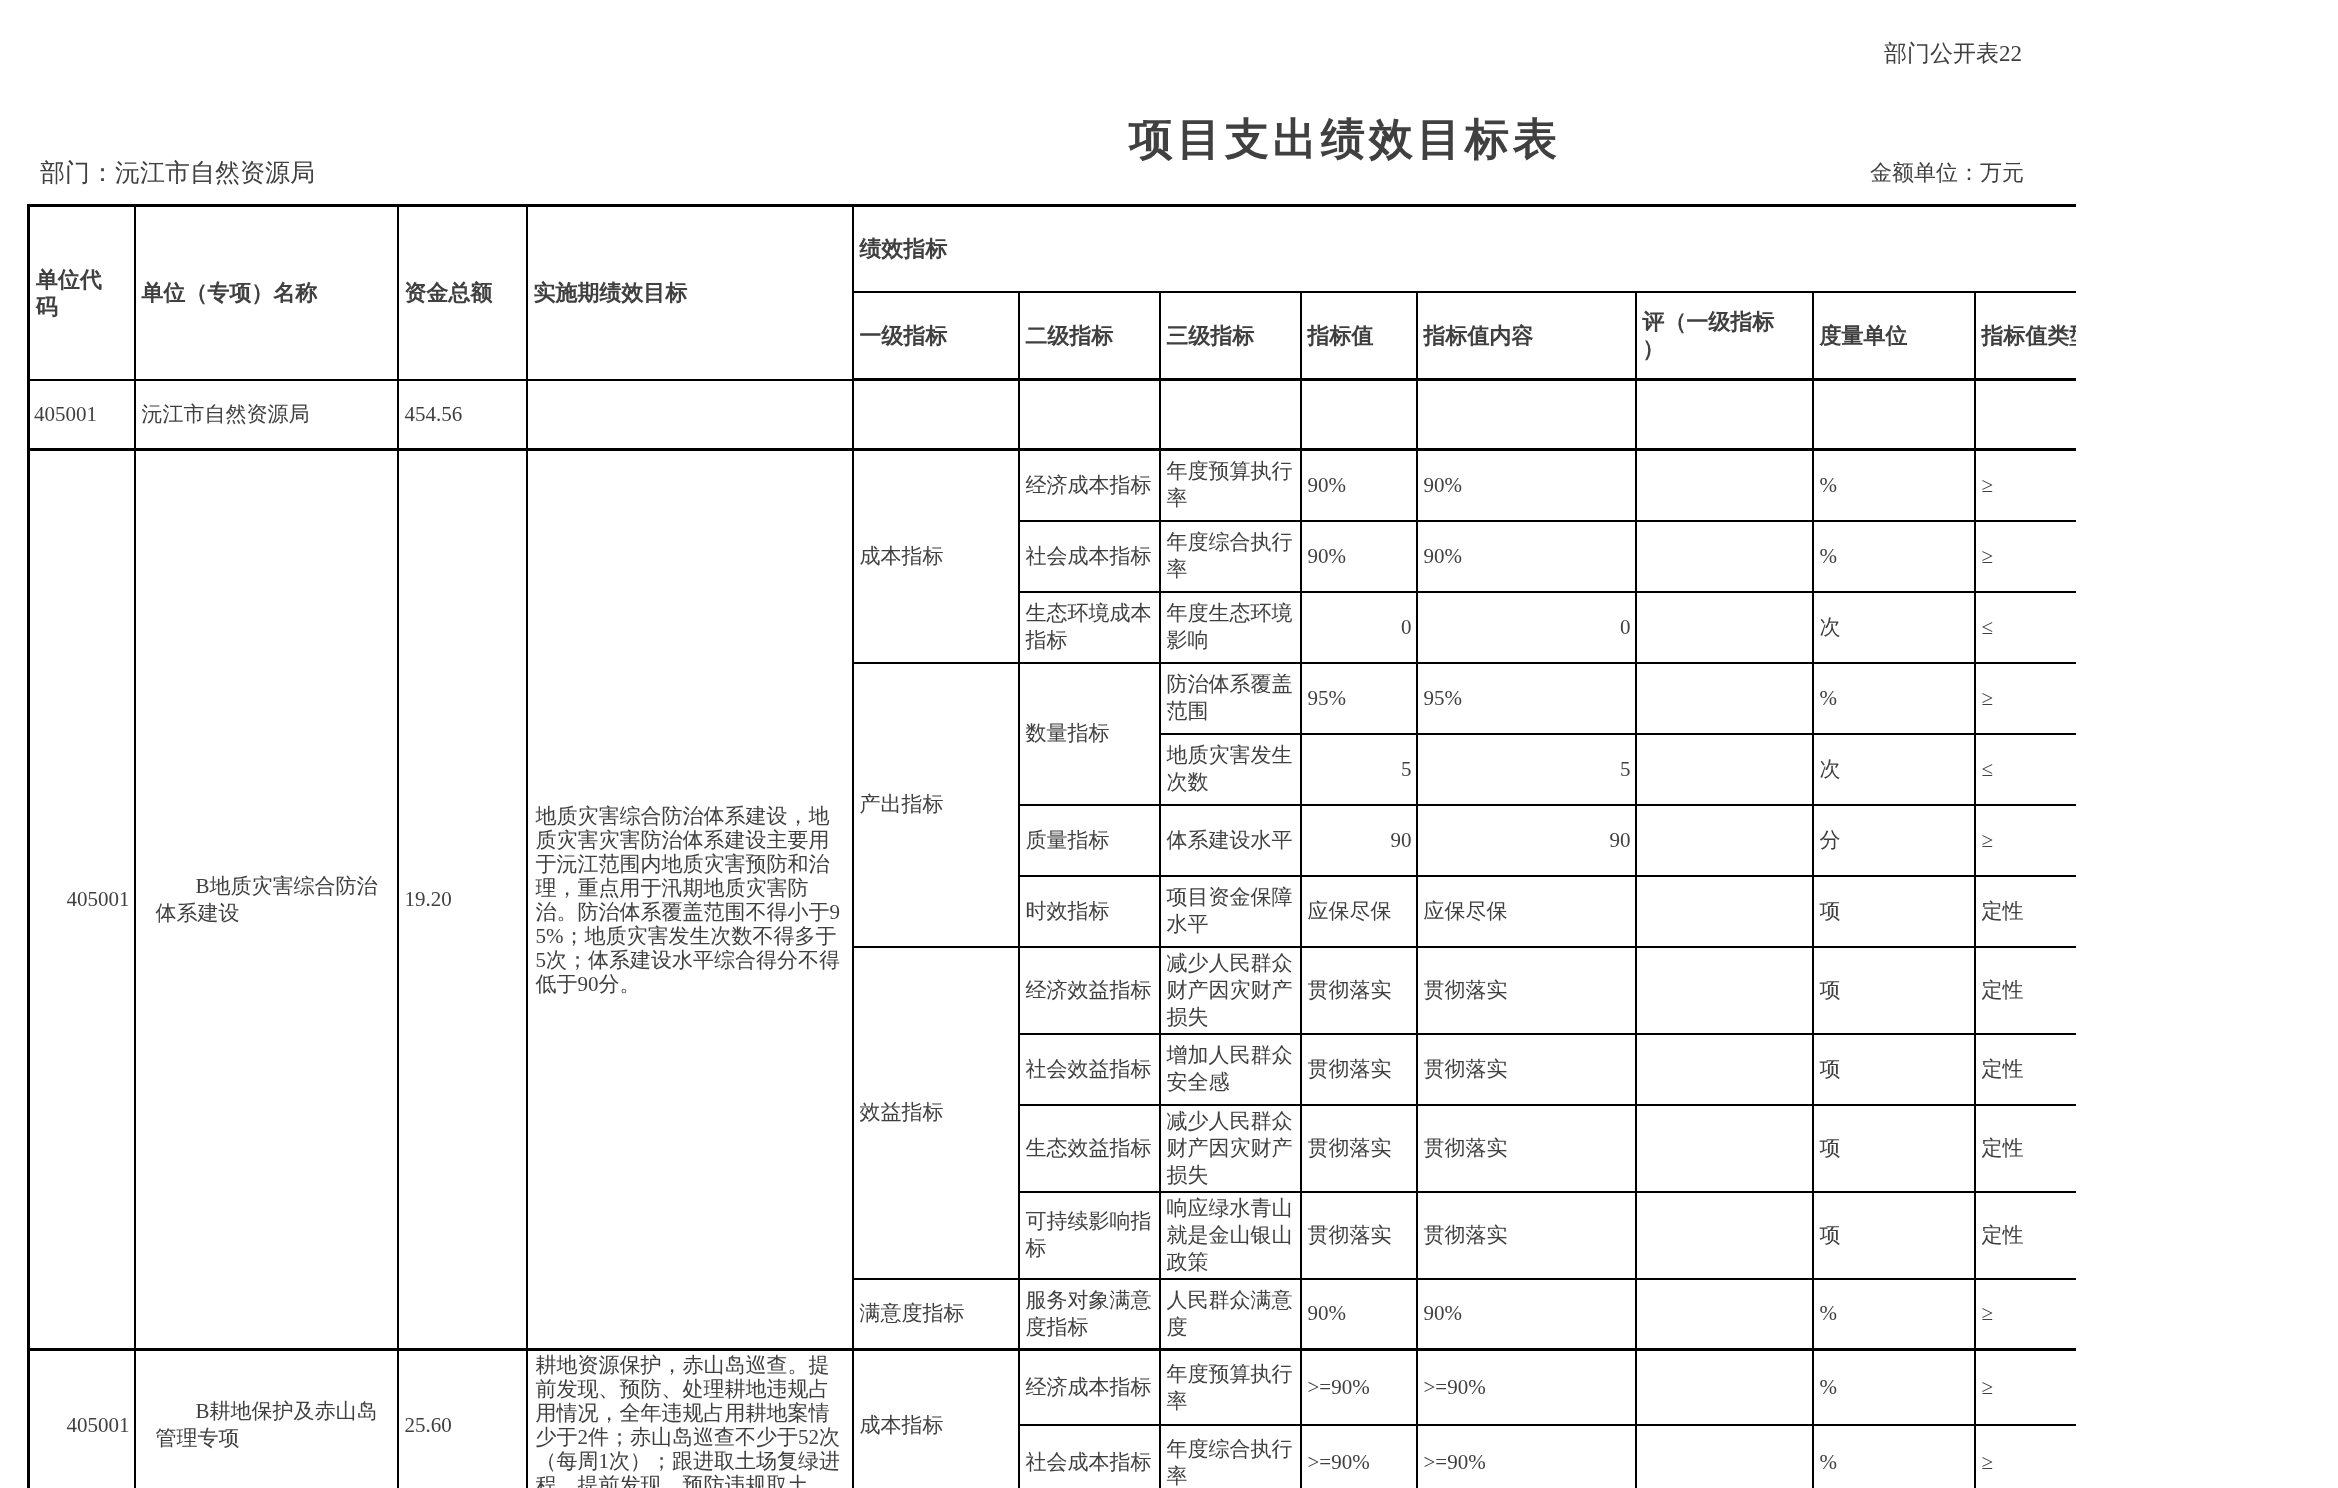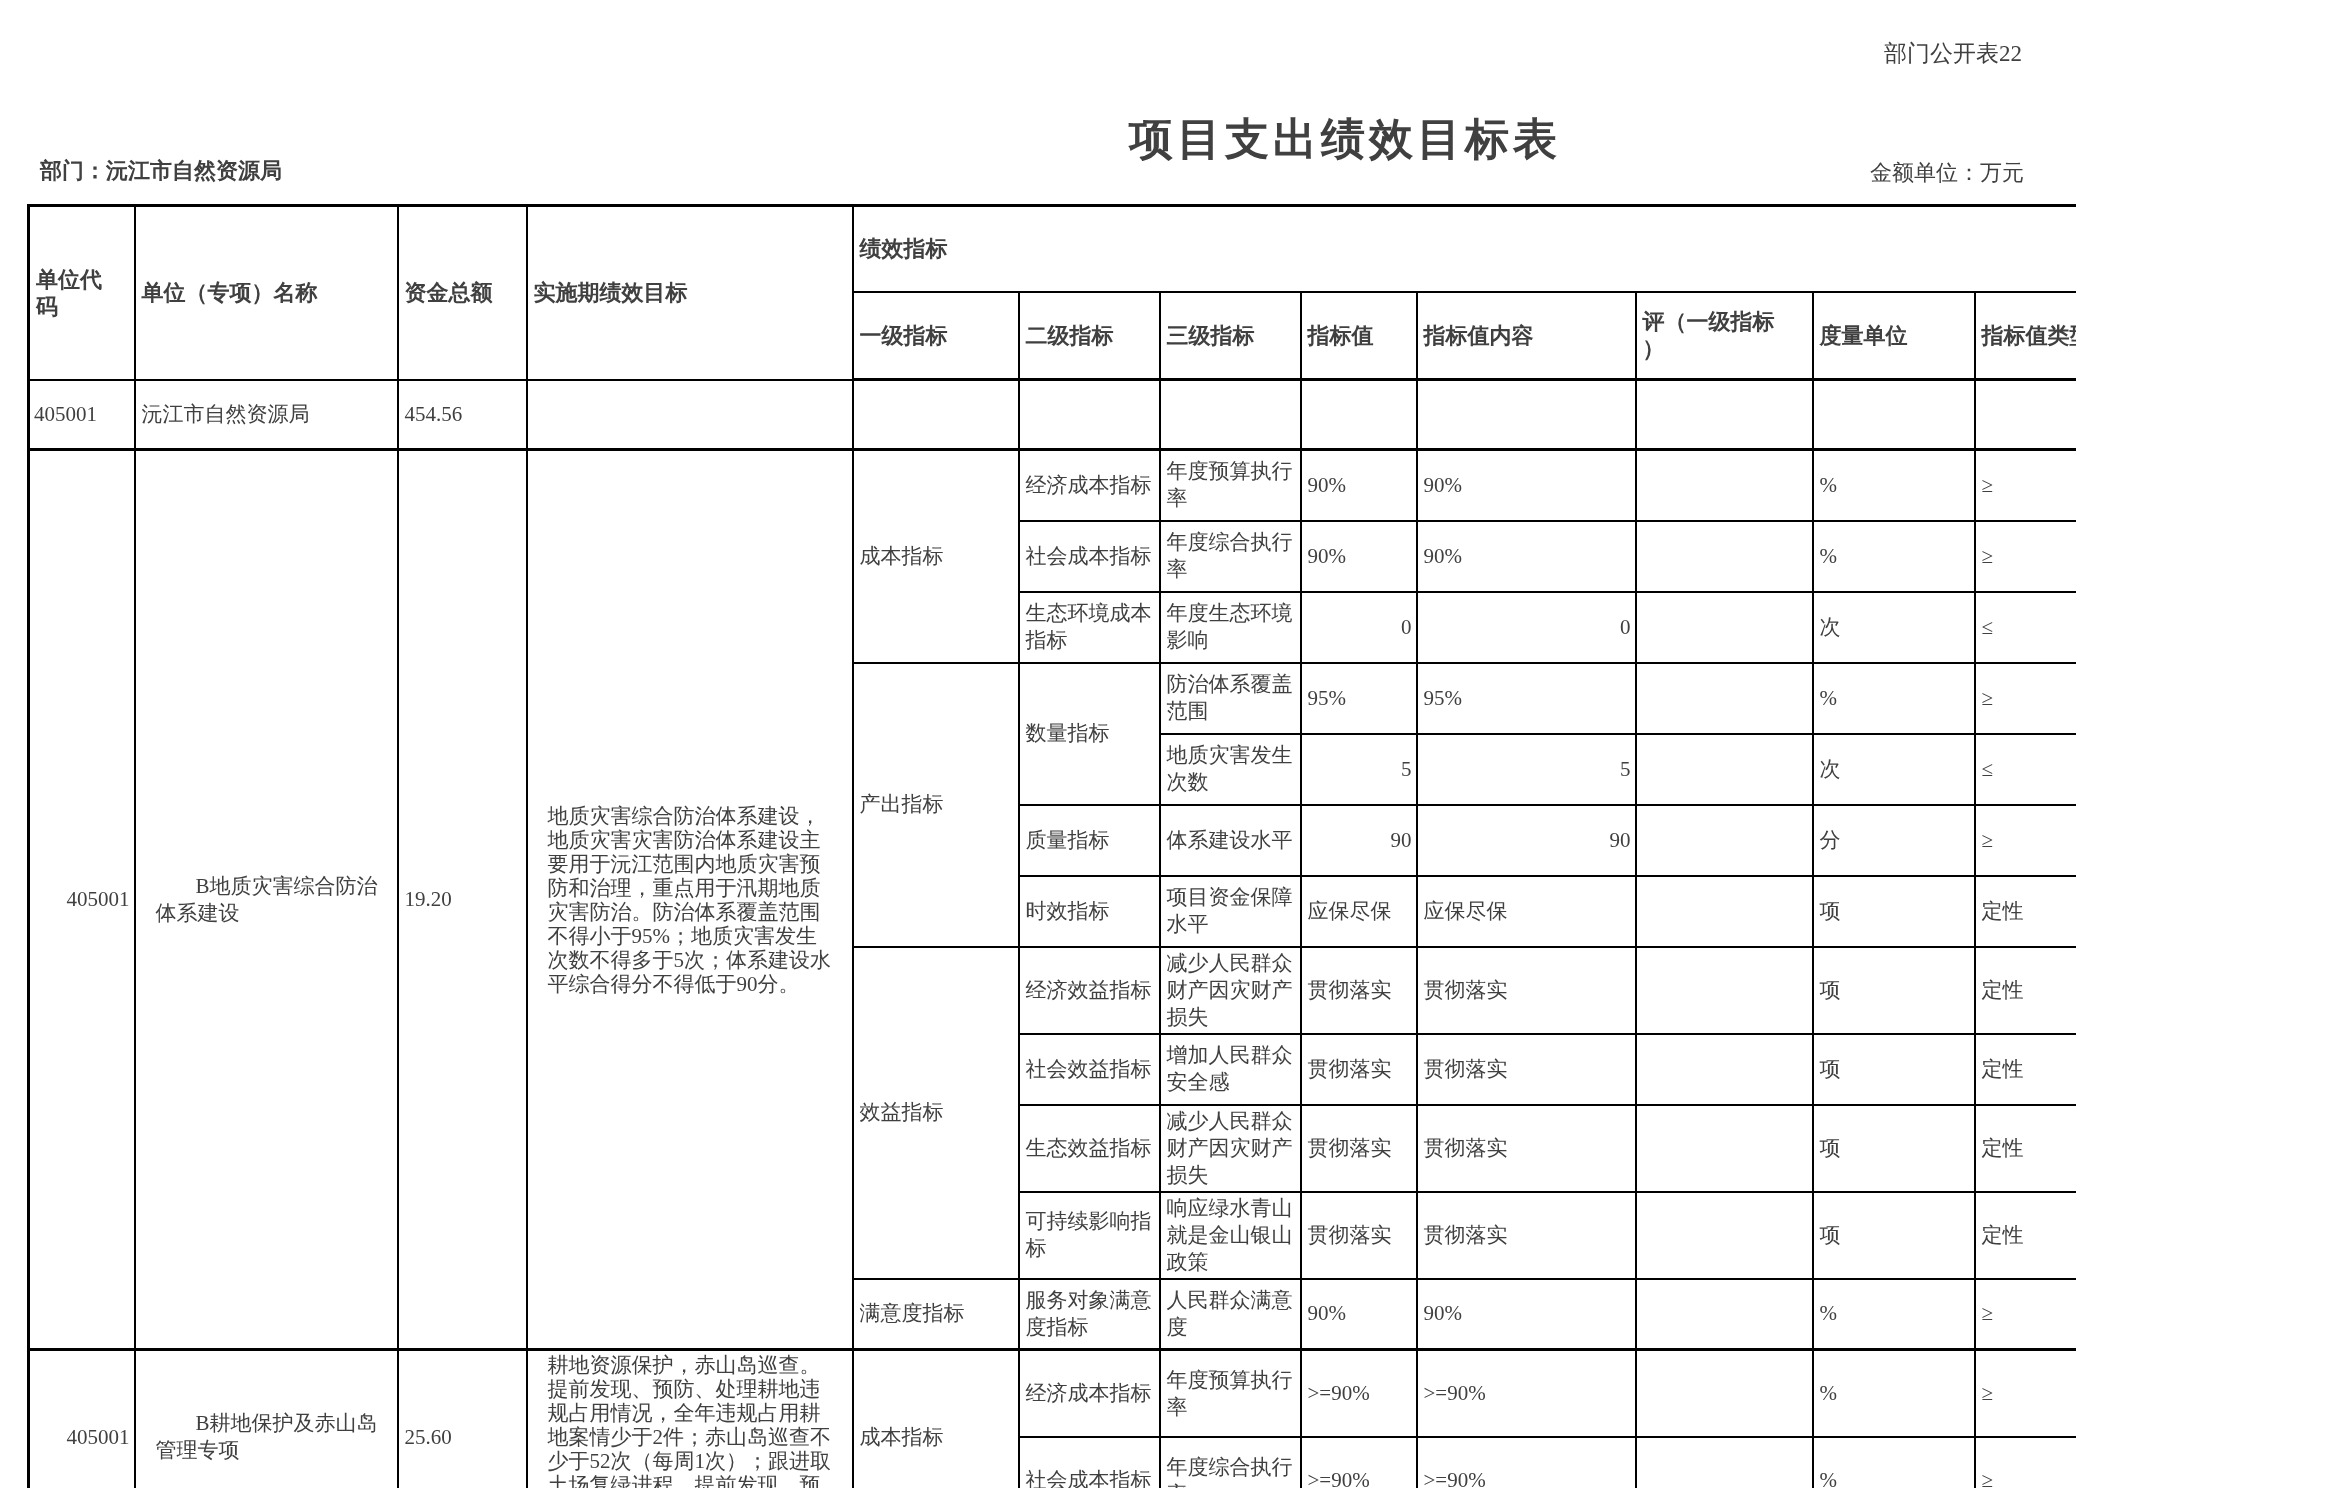--- a/index.html
+++ b/index.html
@@ -2,36 +2,36 @@
 <html><head>
 <meta charset="utf-8">
 <style>
   html,body{margin:0;padding:0;background:#fff;}
   .page{position:relative;width:2076px;height:1488px;background:#fff;color:#404040;
         font-family:"Liberation Serif","DejaVu Serif",serif;overflow:hidden;}
   .corner-label{position:absolute;top:38px;right:54px;font-size:23px;}
   .page-title{position:absolute;top:76px;left:1345px;transform:translateX(-50%);
         font-size:44px;font-weight:bold;letter-spacing:4px;white-space:nowrap;
         font-family:"Liberation Sans","DejaVu Sans",sans-serif;margin-top:34px;}
-  .dept-label{position:absolute;top:156px;left:40px;font-size:22px;font-weight:bold;
+  .dept-label{position:absolute;top:156px;left:40px;font-size:25px;font-weight:normal;
         font-family:"Liberation Sans","DejaVu Sans",sans-serif;}
   .unit-label{position:absolute;top:158px;right:52px;font-size:22px;}
   table.perf{position:absolute;top:204px;left:27px;width:2274px;
         border-collapse:collapse;table-layout:fixed;border:3px solid #000;}
   th,td{border:2px solid #000;overflow:hidden;padding:2px 6px;
         font-size:21px;line-height:27px;vertical-align:middle;text-align:left;
         word-break:break-all;}
   th{font-weight:bold;white-space:pre-line;font-size:22px;
         font-family:"Liberation Sans","DejaVu Sans",sans-serif;}
   tr.head-sep th{border-bottom:3px solid #000;}
   tr.block-start td{border-top:3px solid #000;}
   td.ta-r{text-align:right;padding-right:4px;}
   td.amount{padding-right:3px;}
   td.code-l{padding-left:4px;}
-  td.goal{line-height:24px;padding:2px 20px;}
+  td.goal{line-height:24px;padding:2px 8px;}
   td.goal-top{vertical-align:top;}
   td.name-cell{text-indent:40px;padding-left:20px;}
   td.name-plain{text-indent:0;}
 </style>
 </head>
 <body>
 
 <div class="page">
 
   <div class="corner-label">部门公开表22</div>

